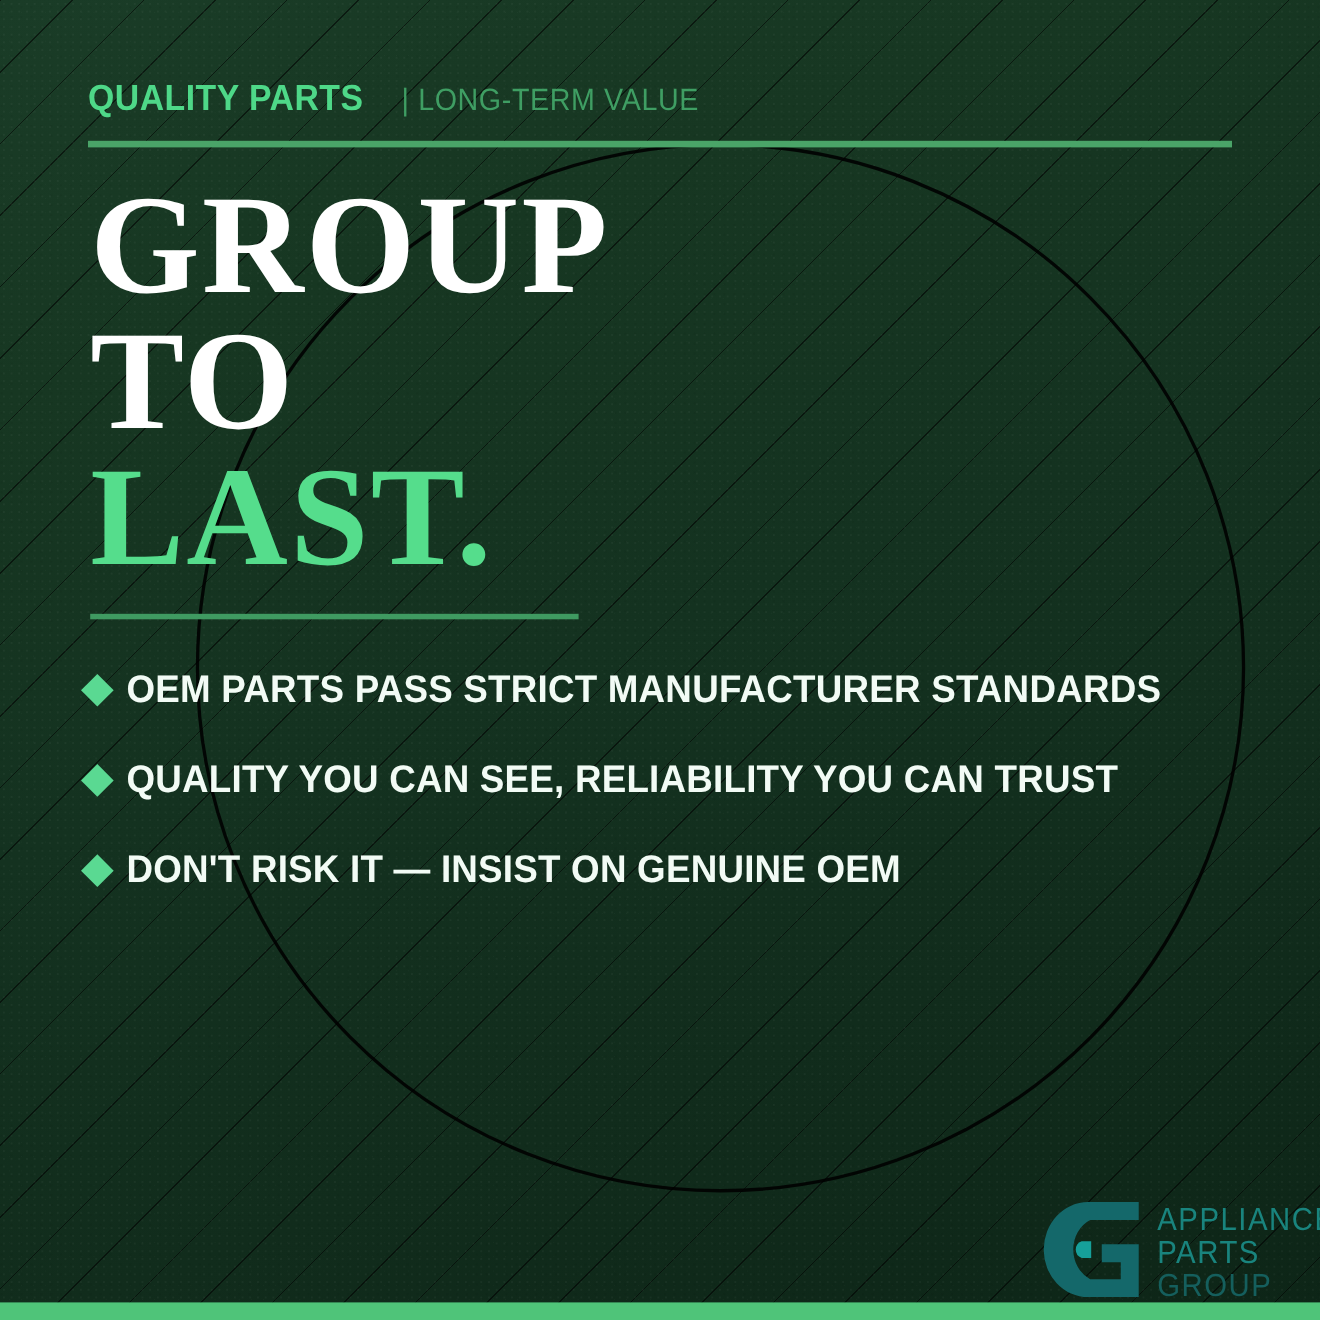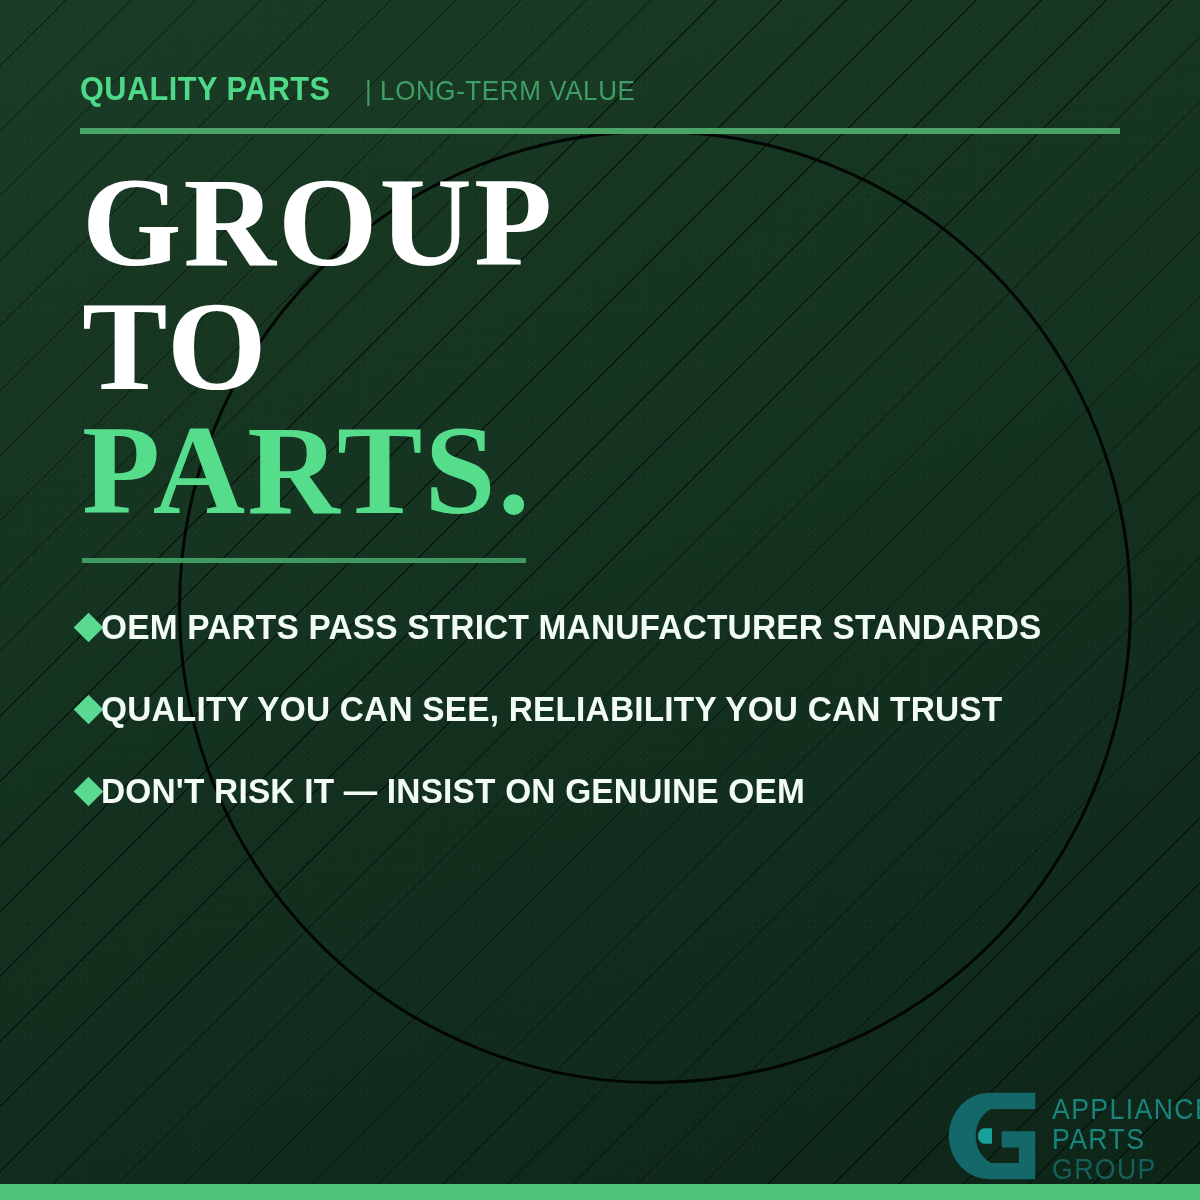--- a/index.html
+++ b/index.html
@@ -115,21 +115,21 @@
 
   
   .bullets {
     position:absolute;
     left:78px; top:586px;
     width:1090px;
   }
   .bullet {
     display:flex;
     align-items:center;
-    gap:2px;
+    gap:16px;
     height:82px;
   }
   .diamond {
     flex:0 0 auto;
     width:21px; height:21px;
     background:#5ad992;
     transform:rotate(45deg);
   }
   .bullet-text {
     font-family:"Liberation Sans", sans-serif;
@@ -187,21 +187,21 @@
   <div class="eyebrow">
     <span class="eyebrow-main">QUALITY PARTS</span>
     <span class="eyebrow-sub">| LONG-TERM VALUE</span>
   </div>
 
   <div class="rule-top"></div>
 
   <div class="headline">
     <span class="l1">GROUP</span>
     <span class="l2">TO</span>
-    <span class="l3">PARTS.</span>
+    <span class="l3">LAST.</span>
   </div>
 
   <div class="rule-mid"></div>
 
   <div class="bullets">
 
     <div class="bullet">
       <span class="diamond"></span>
       <span class="bullet-text">OEM PARTS PASS STRICT MANUFACTURER STANDARDS</span>
     </div>

